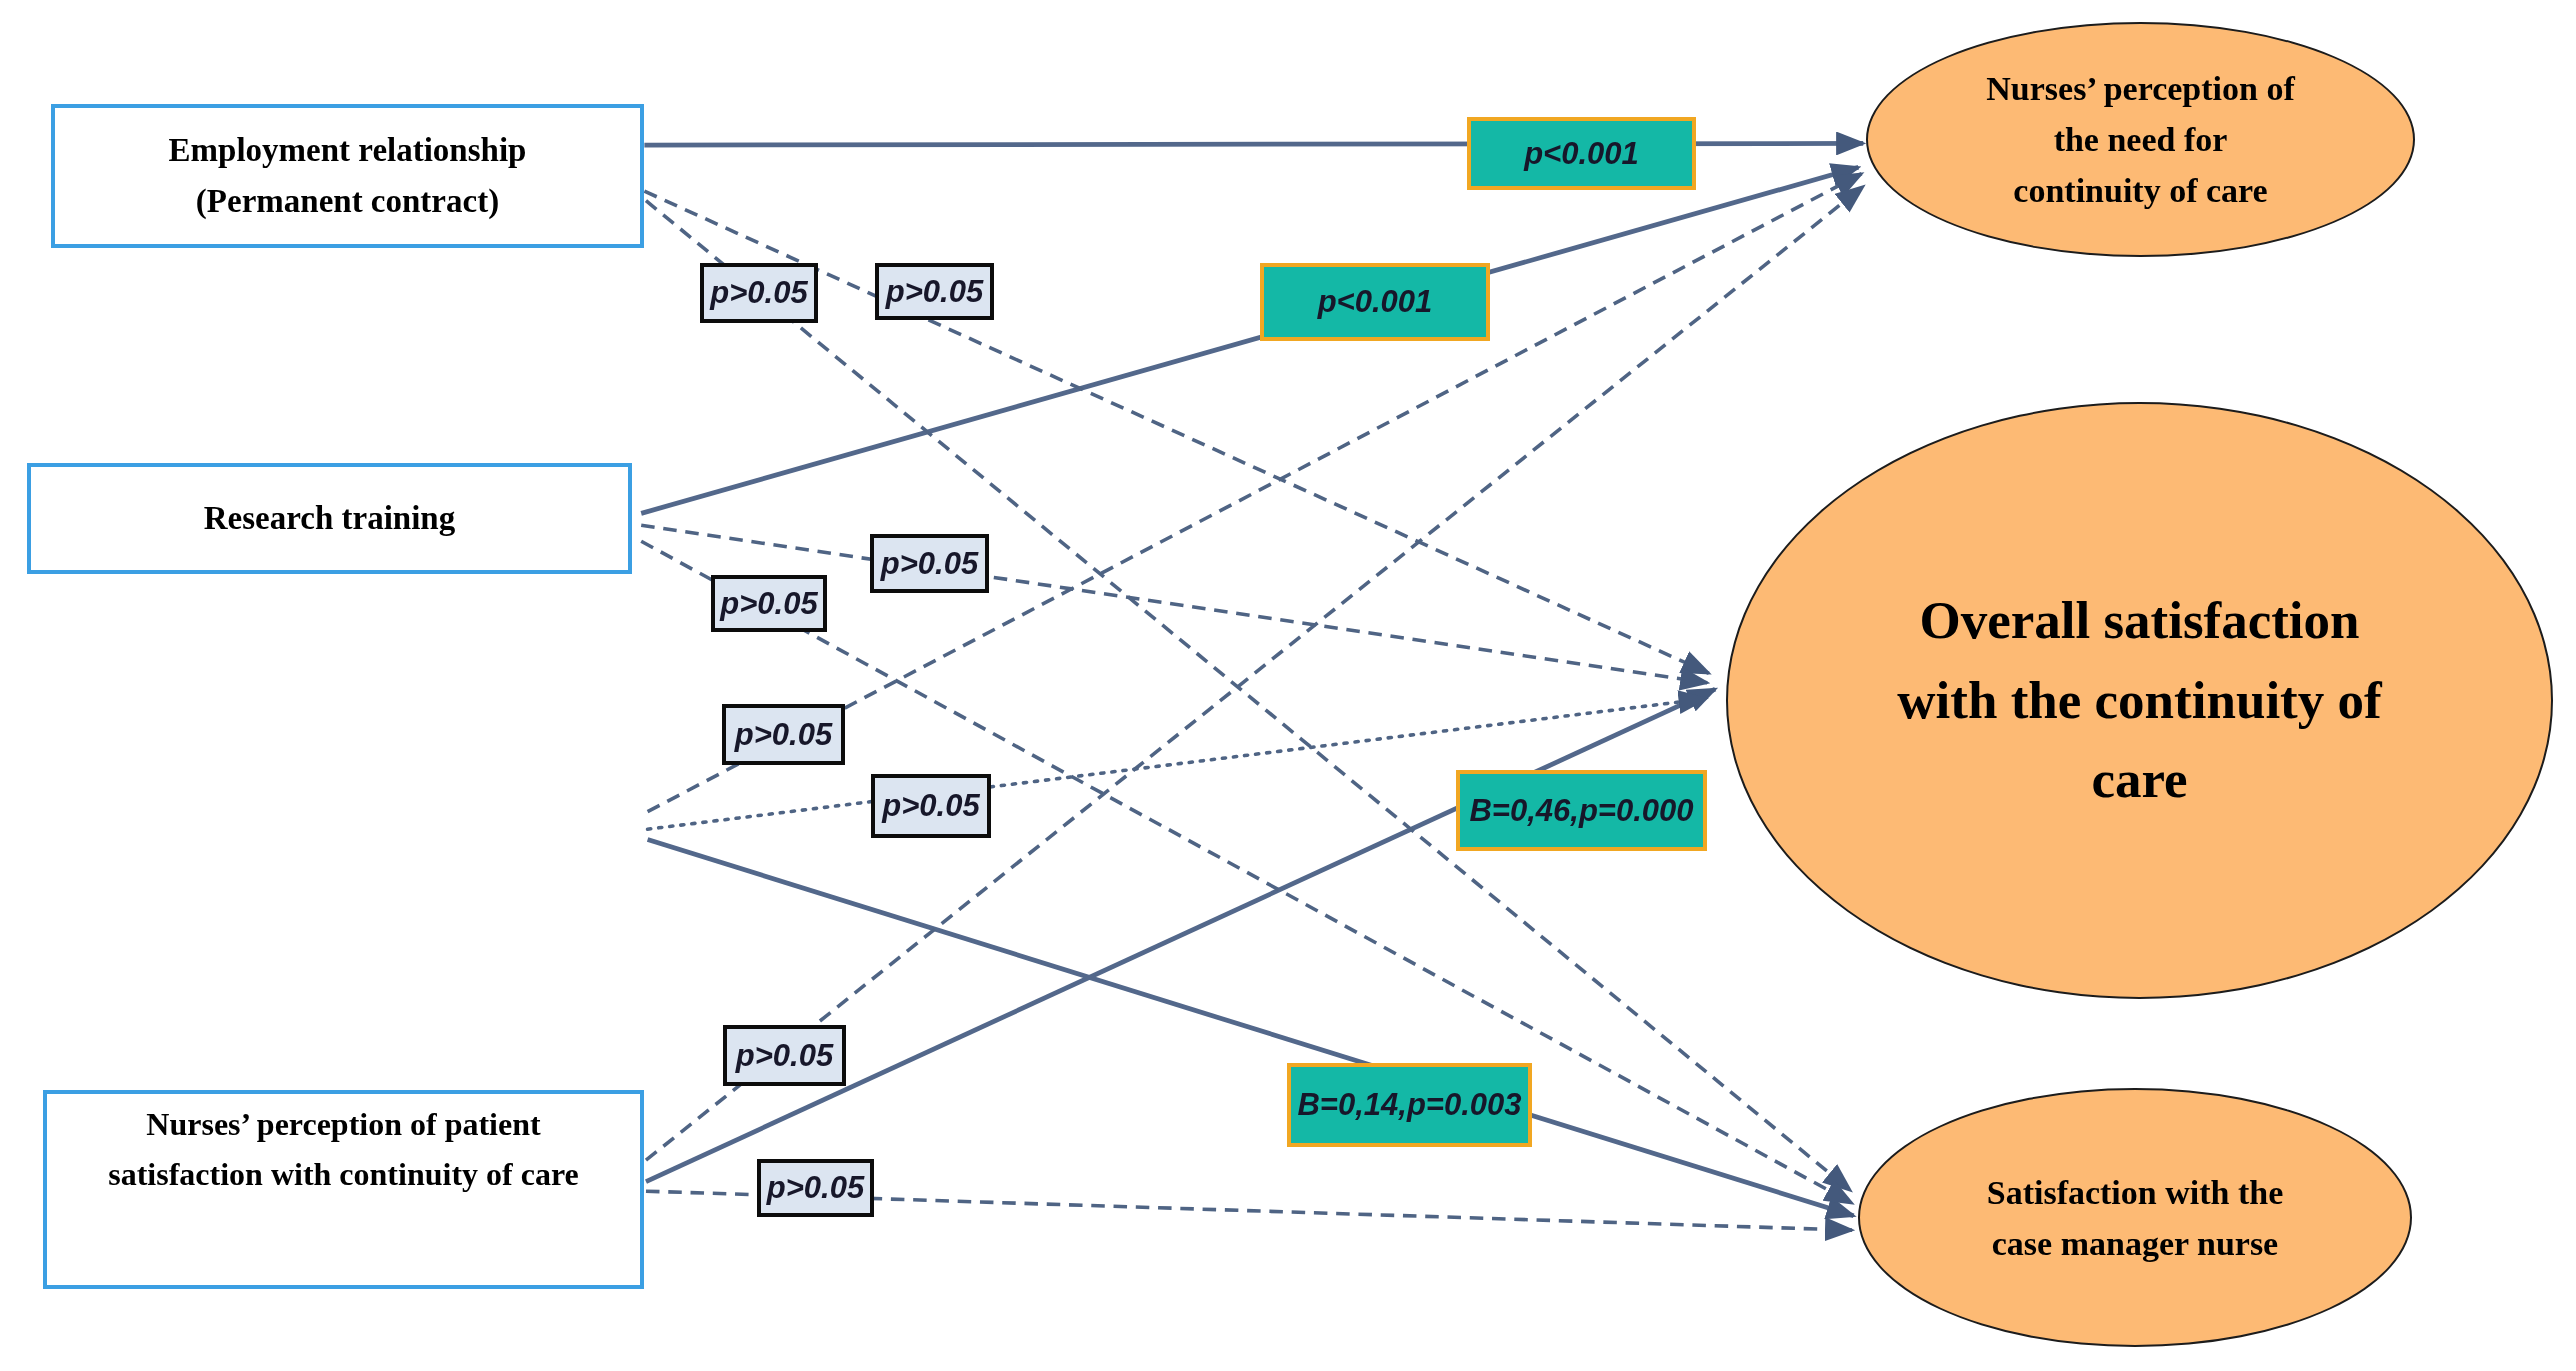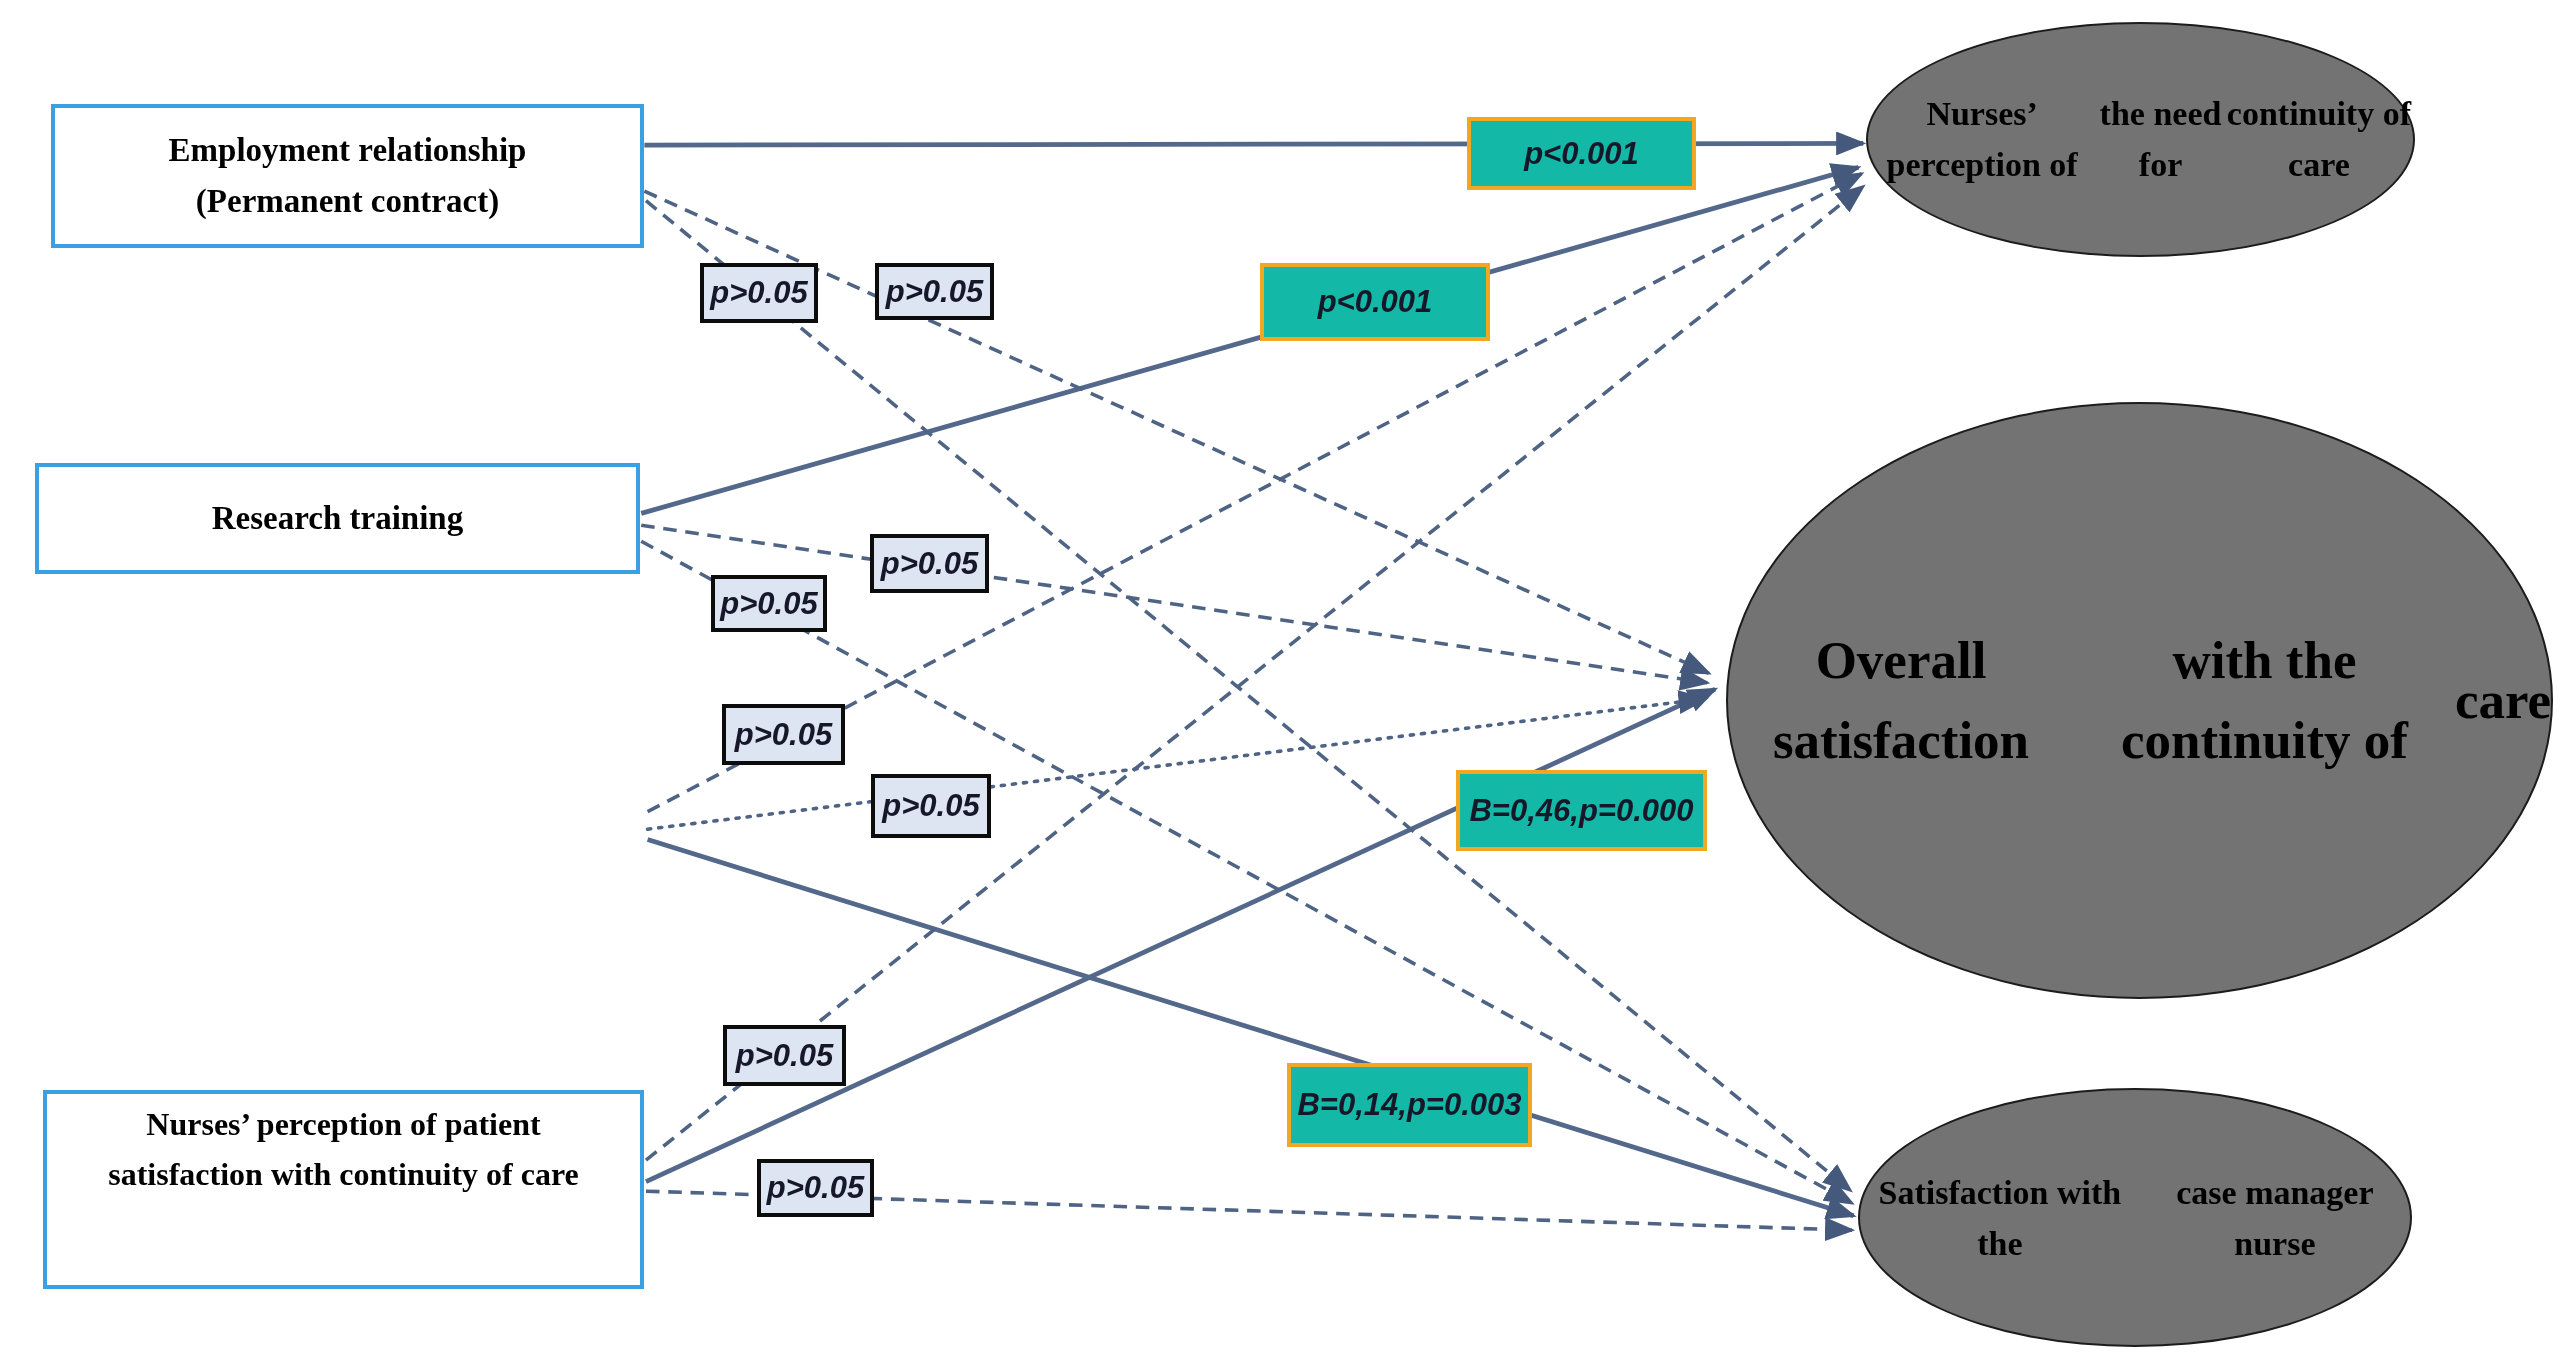--- a/index.html
+++ b/index.html
@@ -20,25 +20,25 @@
     align-items:center;justify-content:center;
     text-align:center;
     font-weight:bold;color:#000;
     font-size:33px;line-height:1.55;
     z-index:3;
   }
   .pbox.toptext{justify-content:flex-start;padding-top:6px;}
   
   .ellipse{
     position:absolute;
-    background:#737373;
+    background:#fdba74;
     border:2.4px solid #1c1c1c;
     border-radius:50%;
     box-sizing:border-box;
-    display:flex;flex-direction:row;
+    display:flex;flex-direction:column;
     align-items:center;justify-content:center;
     text-align:center;
     font-weight:bold;color:#000;
     z-index:1;
   }
   .ellipse.small{font-size:34px;line-height:1.5;}
   .ellipse.big{font-size:53px;line-height:1.5;}
   
   svg.wires{position:absolute;left:0;top:0;z-index:2;}
   
@@ -111,21 +111,21 @@
     <g stroke="#4f6484" stroke-width="4.5" fill="none" stroke-dasharray="4 10" stroke-linecap="round">
       <line x1="814" y1="1042" x2="2144" y2="878" marker-end="url(#arrow)"></line>
     </g>
   </svg>
 
   <div class="pbox" style="left:51px;top:104px;width:593px;height:144px;">
     <div>Employment relationship</div>
     <div>(Permanent contract)</div>
   </div>
 
-  <div class="pbox" style="left:35px;top:463px;width:605px;height:111px;">
+  <div class="pbox" style="left:27px;top:463px;width:605px;height:111px;">
     <div>Research training</div>
   </div>
 
 
   <div class="pbox toptext" style="left:43px;top:1090px;width:601px;height:199px;font-size:32px;">
     <div>Nurses’ perception of patient</div>
     <div>satisfaction with continuity of care</div>
   </div>
 
   <div class="plabel orange" style="left:1467px;top:117px;width:229px;height:73px;">

